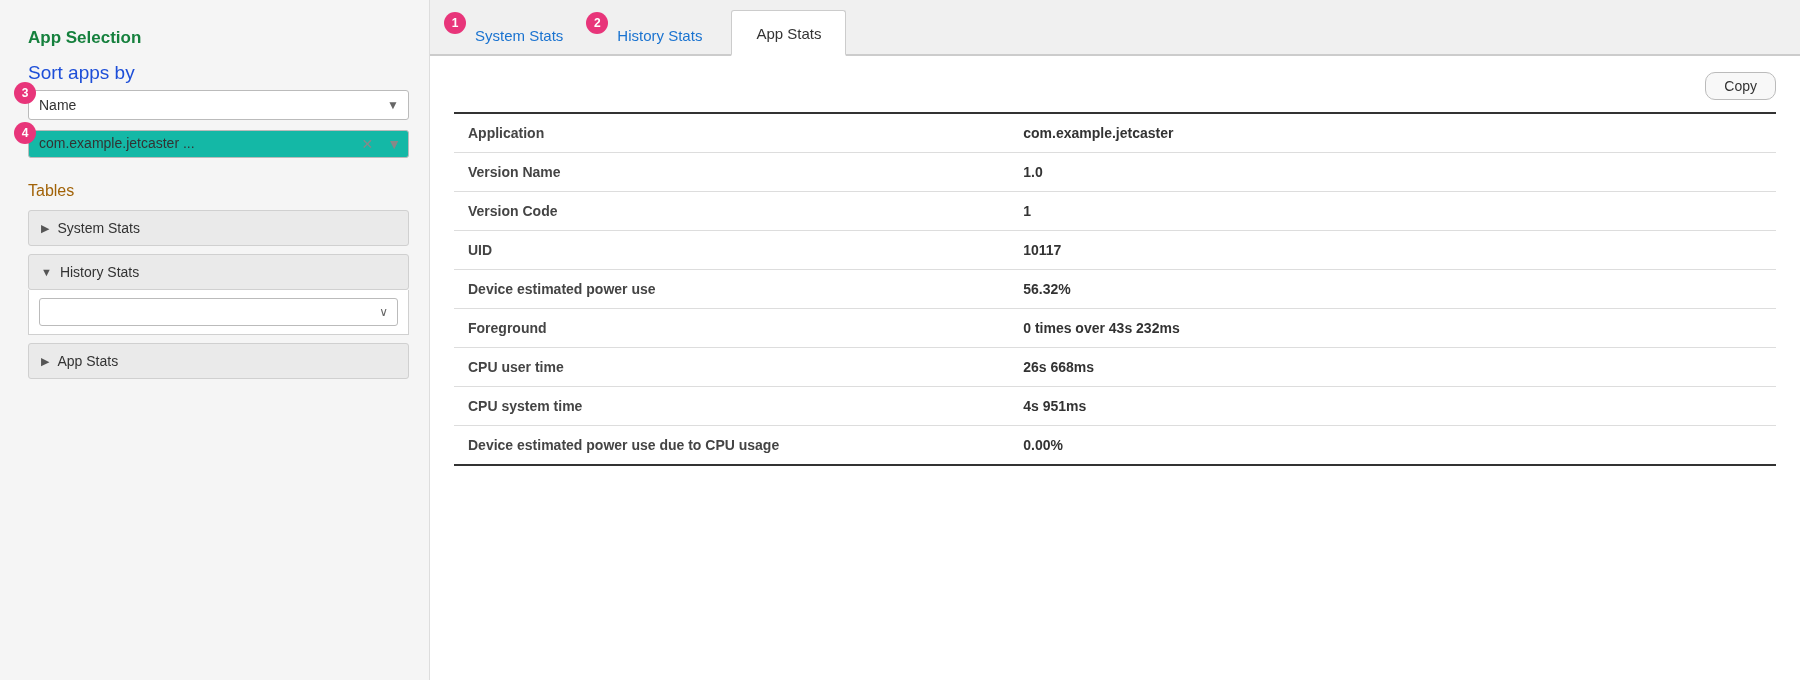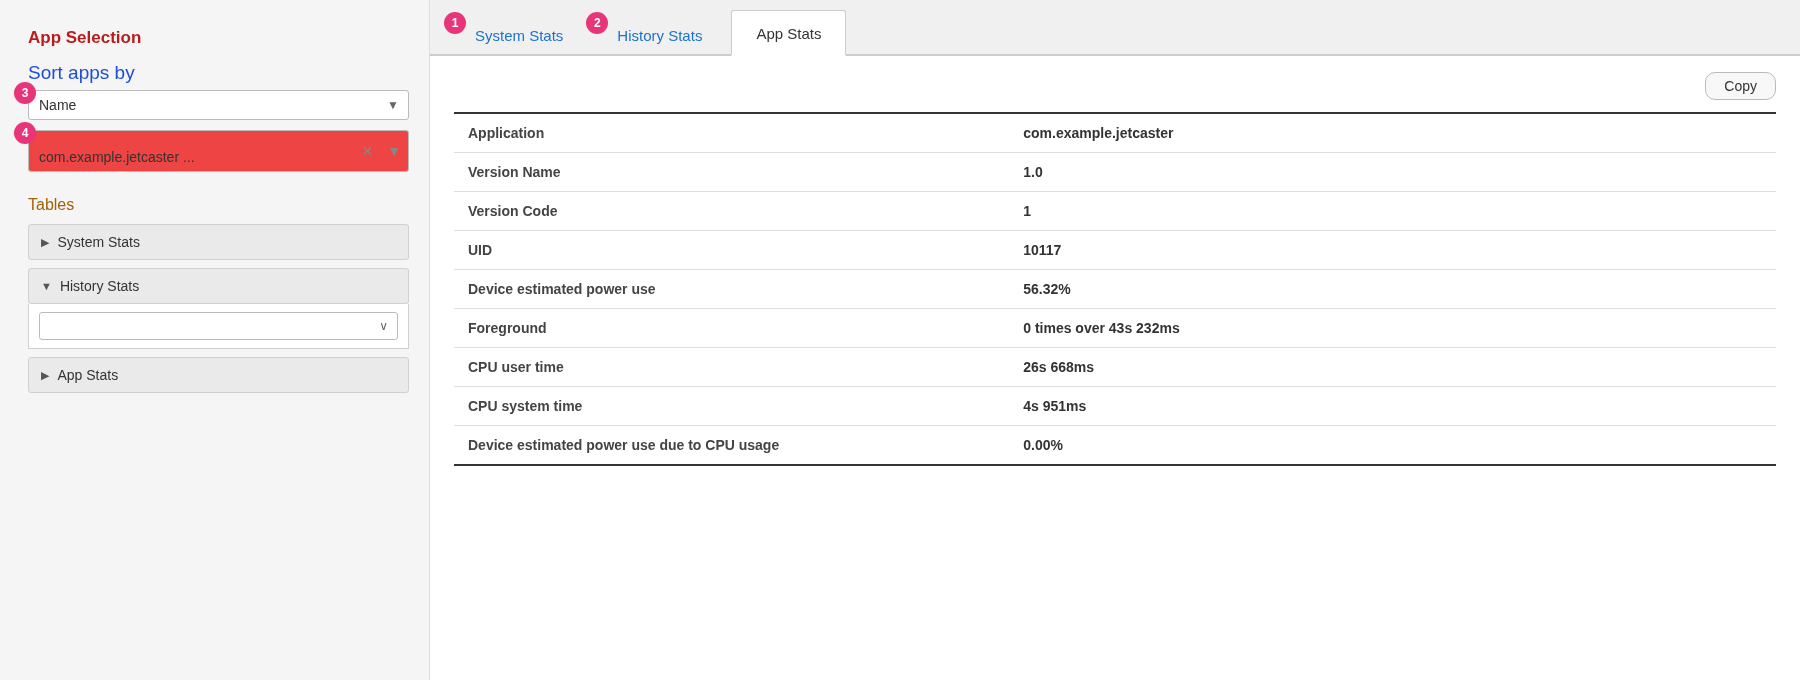--- a/index.html
+++ b/index.html
@@ -21,21 +21,21 @@
       width: 430px;
       min-width: 430px;
       background: #f5f5f5;
       padding: 28px 20px 20px 28px;
       border-right: 1px solid #ddd;
     }
     .left-panel h2 {
       font-size: 17px;
       font-weight: 700;
       margin-bottom: 14px;
-      color: #b91c1c;
+      color: #15803d;
     }
     .sort-label {
       font-size: 19px;
       color: #1d4ed8;
       margin-bottom: 6px;
     }
     .select-wrapper {
       position: relative;
       margin-bottom: 10px;
     }
@@ -59,24 +59,24 @@
       pointer-events: none;
       color: #666;
       font-size: 12px;
     }
     .app-filter-wrapper {
       position: relative;
       margin-bottom: 24px;
     }
     .app-filter-input {
       width: 100%;
-      padding: 18px 48px 6px 10px;
+      padding: 4px 48px 6px 10px;
       font-size: 14px;
       border: 1px solid #bbb;
-      background: #ef4444;
+      background: #14b8a6;
       border-radius: 3px;
       color: #333;
     }
     .app-filter-icons {
       position: absolute;
       right: 2px;
       top: 50%;
       transform: translateY(-50%);
       display: flex;
       align-items: center;

